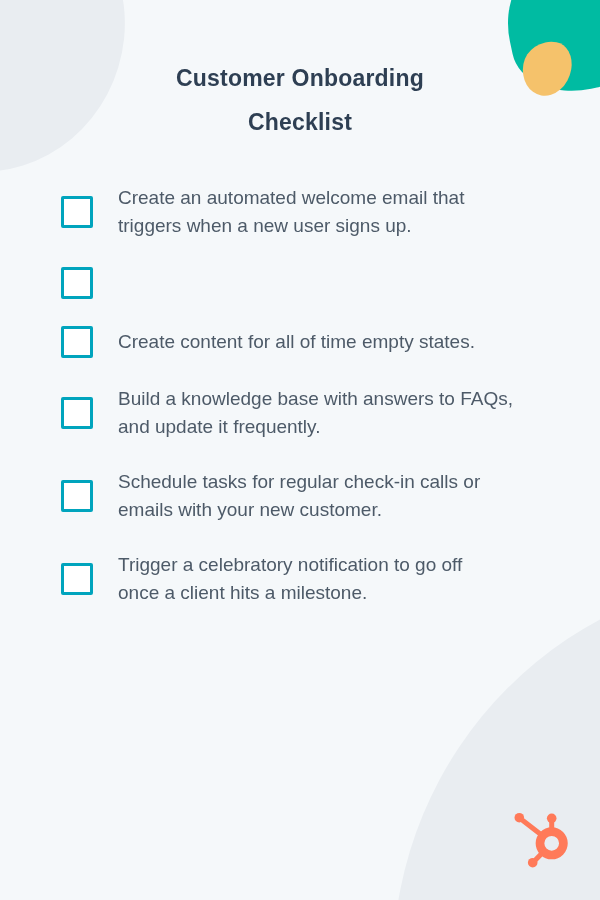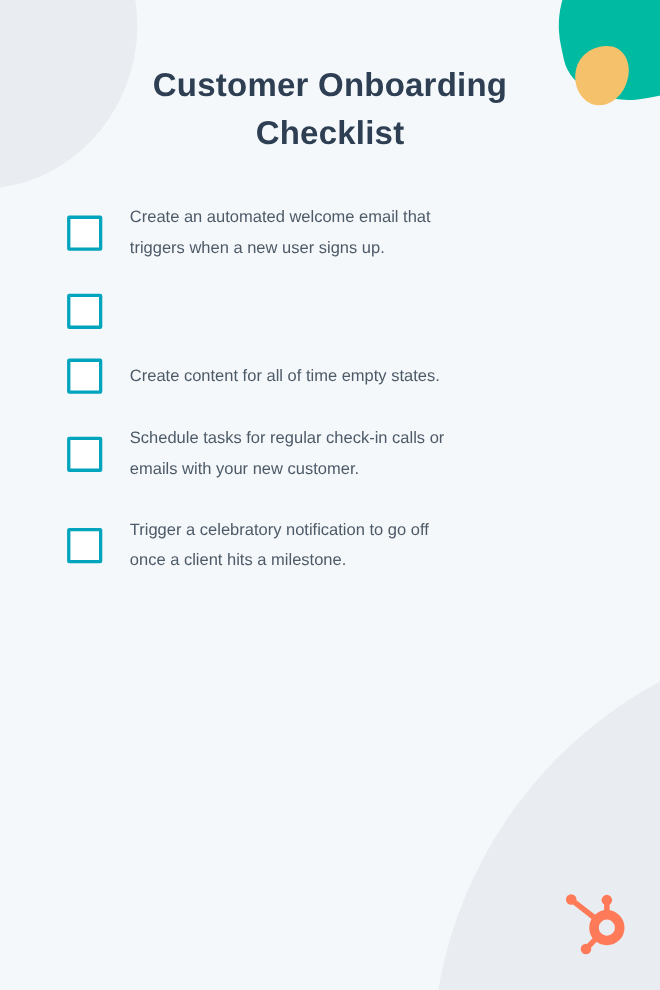--- a/index.html
+++ b/index.html
@@ -47,21 +47,21 @@
     right:29px;top:41px;width:48px;height:55px;
     background:var(--blob-marigold);
     border-radius:60% 40% 52% 48% / 50% 44% 56% 50%;
     transform:rotate(10deg);
   }
   
   .title{
     position:relative;
     margin:56px 30px 0;
     text-align:center;
-    font-size:30px;
+    font-size:23px;
     line-height:44px;
     font-weight:800;
     letter-spacing:0.2px;
     color:var(--title-text);
     white-space:pre-line;
   }
   
   .checklist{
     position:relative;
     list-style:none;
@@ -76,21 +76,21 @@
   .checkbox{
     flex:0 0 auto;
     width:32px;height:32px;
     border:3px solid var(--checkbox-teal);
     border-radius:2px;
     background:#ffffff;
     margin-right:25px;
     cursor:pointer;
   }
   .item-text{
-    font-size:15px;
+    font-size:19px;
     line-height:28px;
     color:var(--body-text);
     white-space:pre-line;
   }
   
   .logo{
     position:absolute;
     left:512px;top:810px;
     width:58px;height:58px;
   }
@@ -117,20 +117,25 @@
     </li>
     <li class="item">
       <span class="checkbox"></span>
     </li>
     <li class="item">
       <span class="checkbox"></span>
       <p class="item-text">Create content for all of time empty states.</p>
     </li>
     <li class="item">
       <span class="checkbox"></span>
+      <p class="item-text">Build a knowledge base with answers to FAQs,
+and update it frequently.</p>
+    </li>
+    <li class="item">
+      <span class="checkbox"></span>
       <p class="item-text">Schedule tasks for regular check-in calls or
 emails with your new customer.</p>
     </li>
     <li class="item">
       <span class="checkbox"></span>
       <p class="item-text">Trigger a celebratory notification to go off
 once a client hits a milestone.</p>
     </li>
   </ul>
 

